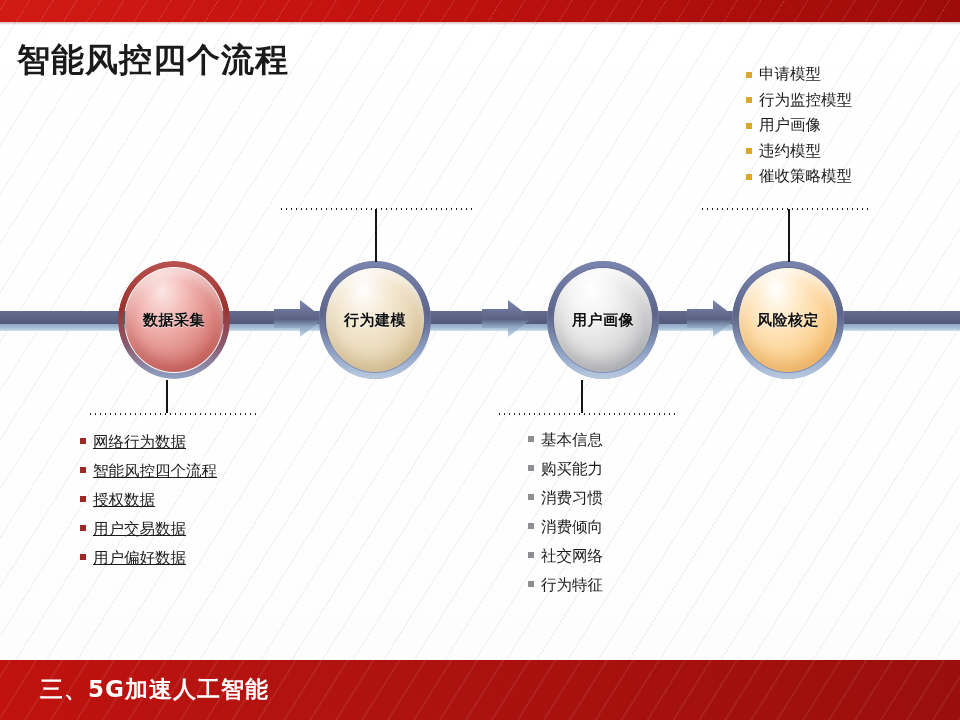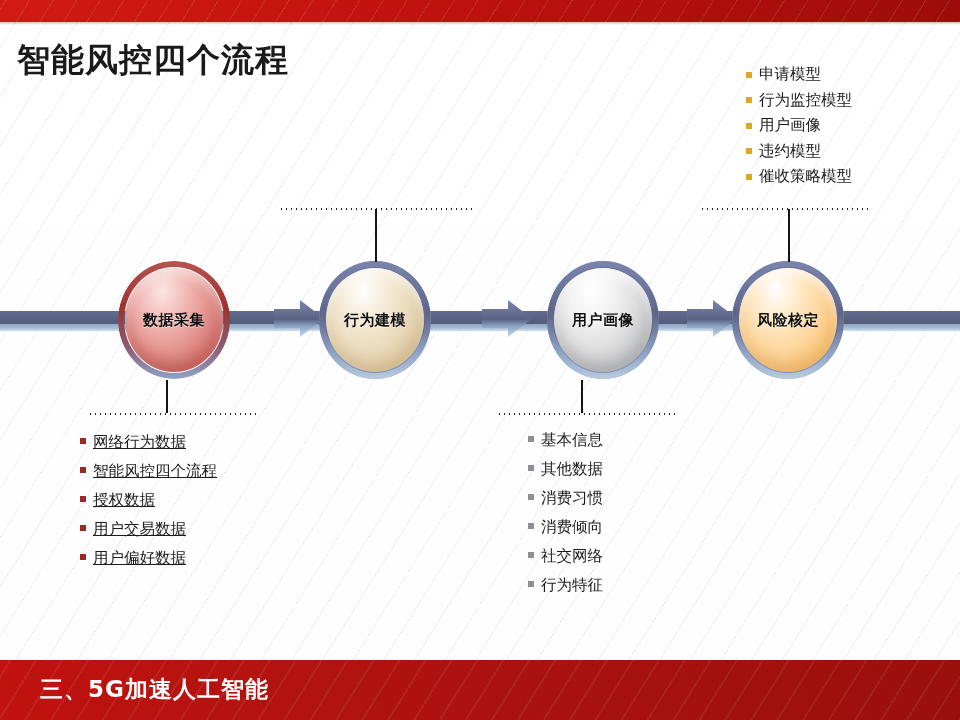--- a/index.html
+++ b/index.html
@@ -307,21 +307,21 @@
     </li>
   </ul>
 
   <ul class="bullet-list list-bot3">
     <li>
       <span class="bullet" style="background:#8d8f92"></span>
       <span>基本信息</span>
     </li>
     <li>
       <span class="bullet" style="background:#8d8f92"></span>
-      <span>其他数据</span>
+      <span>购买能力</span>
     </li>
     <li>
       <span class="bullet" style="background:#8d8f92"></span>
       <span>消费习惯</span>
     </li>
     <li>
       <span class="bullet" style="background:#8d8f92"></span>
       <span>消费倾向</span>
     </li>
     <li>

